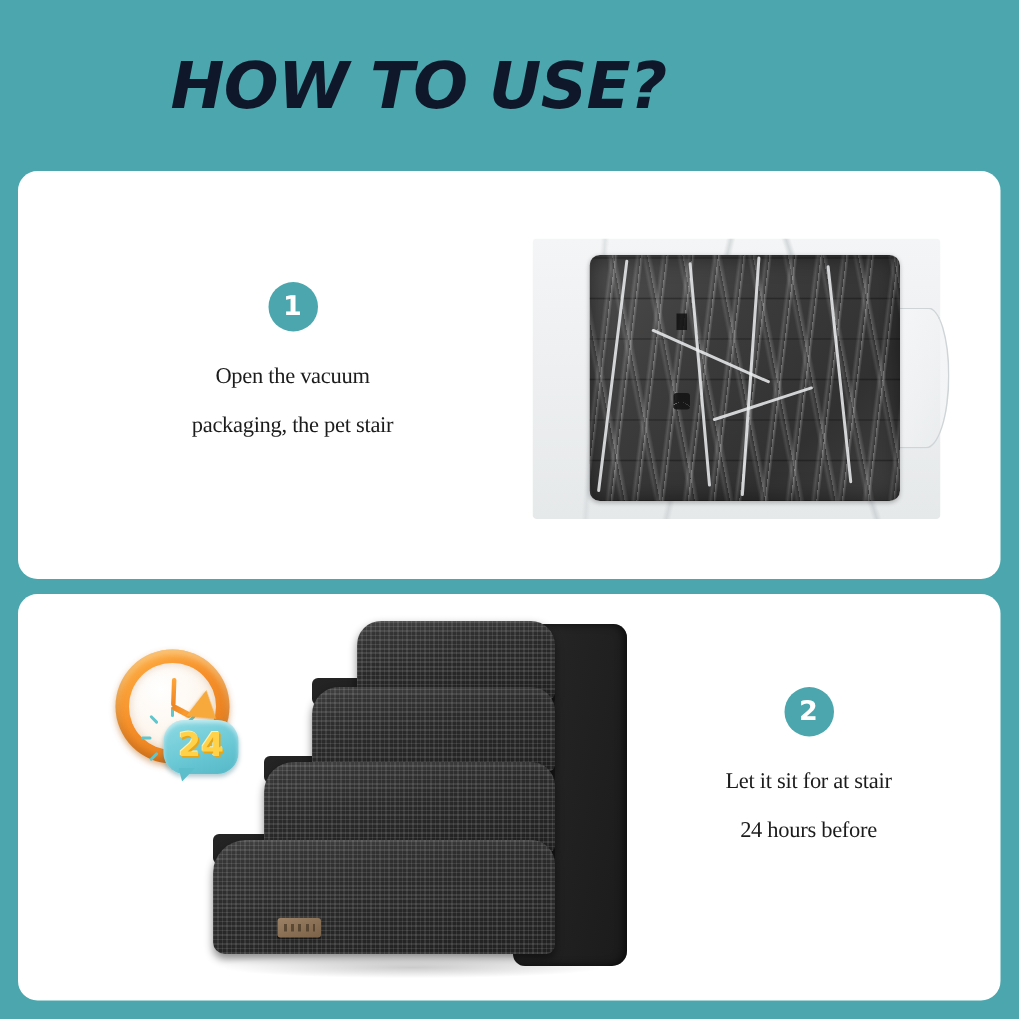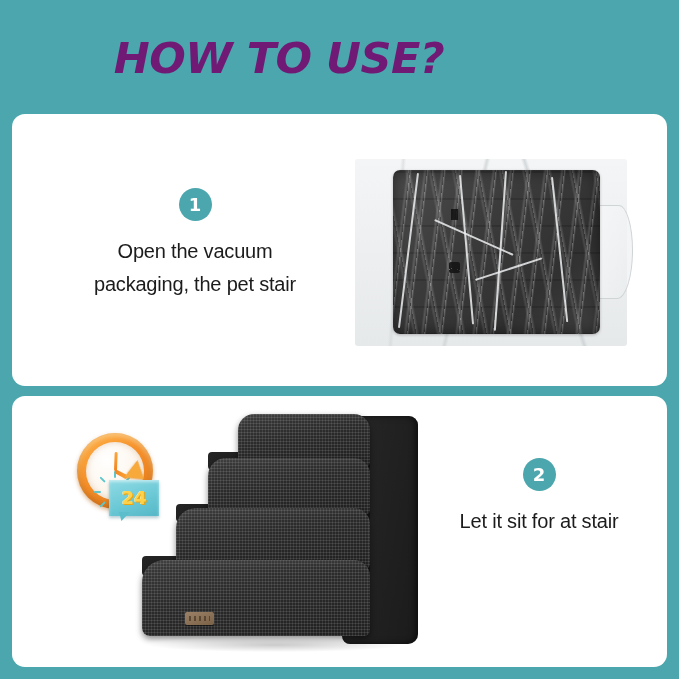--- a/index.html
+++ b/index.html
@@ -21,21 +21,21 @@
     box-sizing: border-box;
   }
 
   
   .title {
     position: absolute;
     left: 0;
     top: 32px;
     width: 558px;
     text-align: center;
-    color: #701a75;
+    color: #0f172a;
     font-size: 43px;
     font-weight: bold;
     font-style: italic;
     letter-spacing: -0.5px;
     line-height: 52px;
     font-family: "DejaVu Sans", sans-serif;
     white-space: nowrap;
   }
 
   
@@ -81,24 +81,24 @@
     color: #ffffff;
     font-size: 18px;
     font-weight: bold;
     line-height: 33px;
     text-align: center;
     margin: 0 auto 14px auto;
     font-family: "DejaVu Sans", sans-serif;
   }
   .step-lines {
     color: #1c1c1c;
-    font-size: 20px;
+    font-size: 15px;
     line-height: 33px;
     letter-spacing: -0.2px;
-    font-family: Liberation Sans, sans-serif;
+    font-family: Liberation Serif, serif;
   }
   .step-lines div { white-space: nowrap; }
 
   
   .pack-wrap {
     position: absolute;
     left: 343px;
     top: 45px;
     width: 272px;
     height: 187px;
@@ -242,25 +242,25 @@
     border-bottom: 11px solid transparent;
     transform: rotate(38deg);
     filter: drop-shadow(0 1px 1px rgba(180,100,10,.4));
   }
   .badge24 {
     position: absolute;
     left: 36px;
     top: 51px;
     width: 50px;
     height: 36px;
-    border-radius: 0;
+    border-radius: 14px;
     background: linear-gradient(160deg, #8fdbe4 0%, #6cc9d6 55%, #54b7c6 100%);
     box-shadow: 0 2px 3px rgba(40,110,125,.35), inset 0 2px 3px rgba(255,255,255,.5);
     color: #ffd24a;
-    font-size: 18px;
+    font-size: 22px;
     font-weight: bold;
     line-height: 36px;
     text-align: center;
     font-family: "DejaVu Sans", sans-serif;
     text-shadow: 1px 1px 0 #e8a617, -0.5px -0.5px 0 #fff0b0;
   }
   .badge24:after {
     content: "";
     position: absolute;
     left: 10px;
@@ -404,18 +404,19 @@
         <div class="tread tread-4"></div>
         <div class="logo-tag"></div>
       </div>
       <div class="shadow"></div>
     </div>
 
     <div class="step-block step-two-text">
       <div class="badge">2</div>
       <div class="step-lines">
         <div>Let it sit for at stair</div>
+        <div>24 hours before</div>
       </div>
     </div>
 
   </div>
 
 </div>
 
 </body></html>

